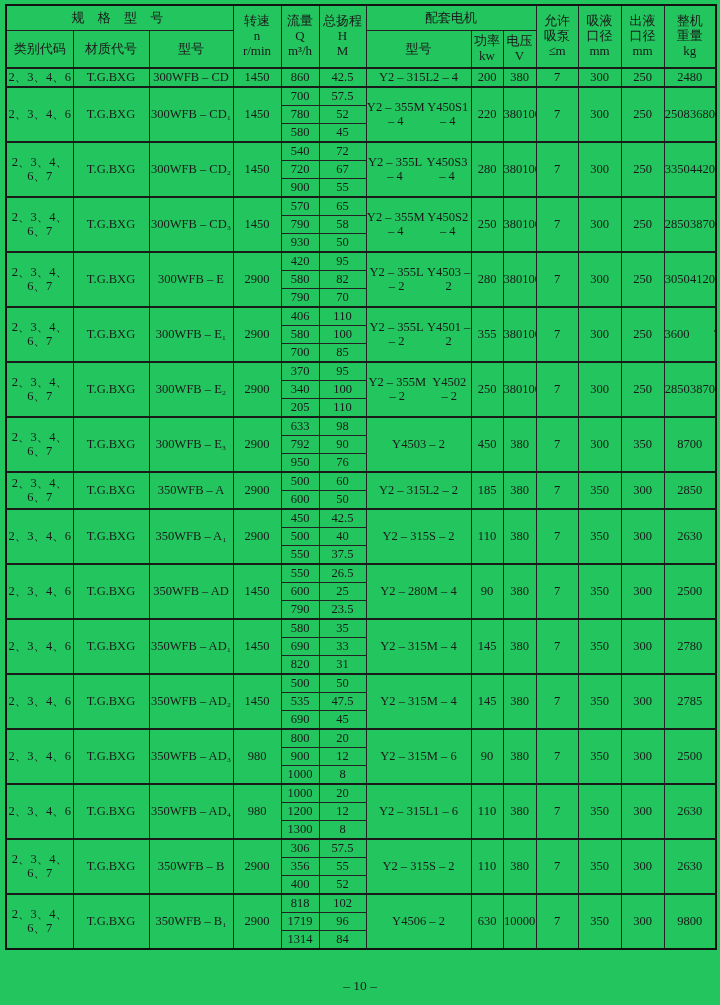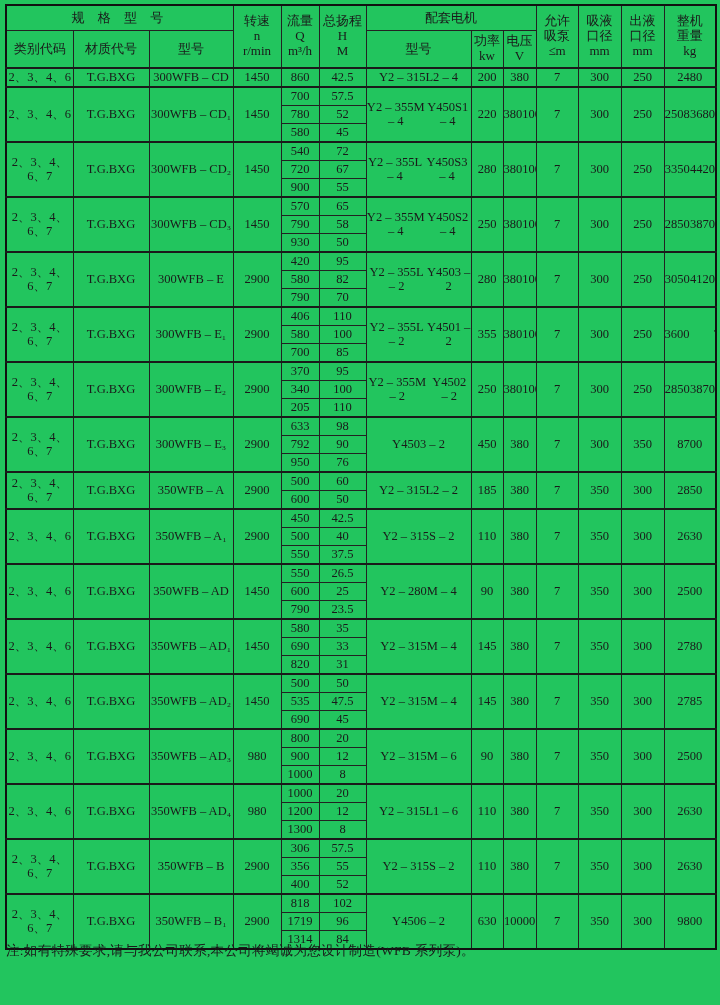--- a/index.html
+++ b/index.html
@@ -595,15 +595,15 @@
           <td>1719</td>
           <td>96</td>
         </tr>
         <tr>
           <td>1314</td>
           <td>84</td>
         </tr>
       </tbody>
   </table>
 
-  <div class="footnote">注:如有特殊要求,请与我公司联系,本公司将竭诚为您设计制造(WFB 系列泵)。</div>
+  <div class="page-number">– 10 –</div>
 
 </div>
 
 </body></html>

